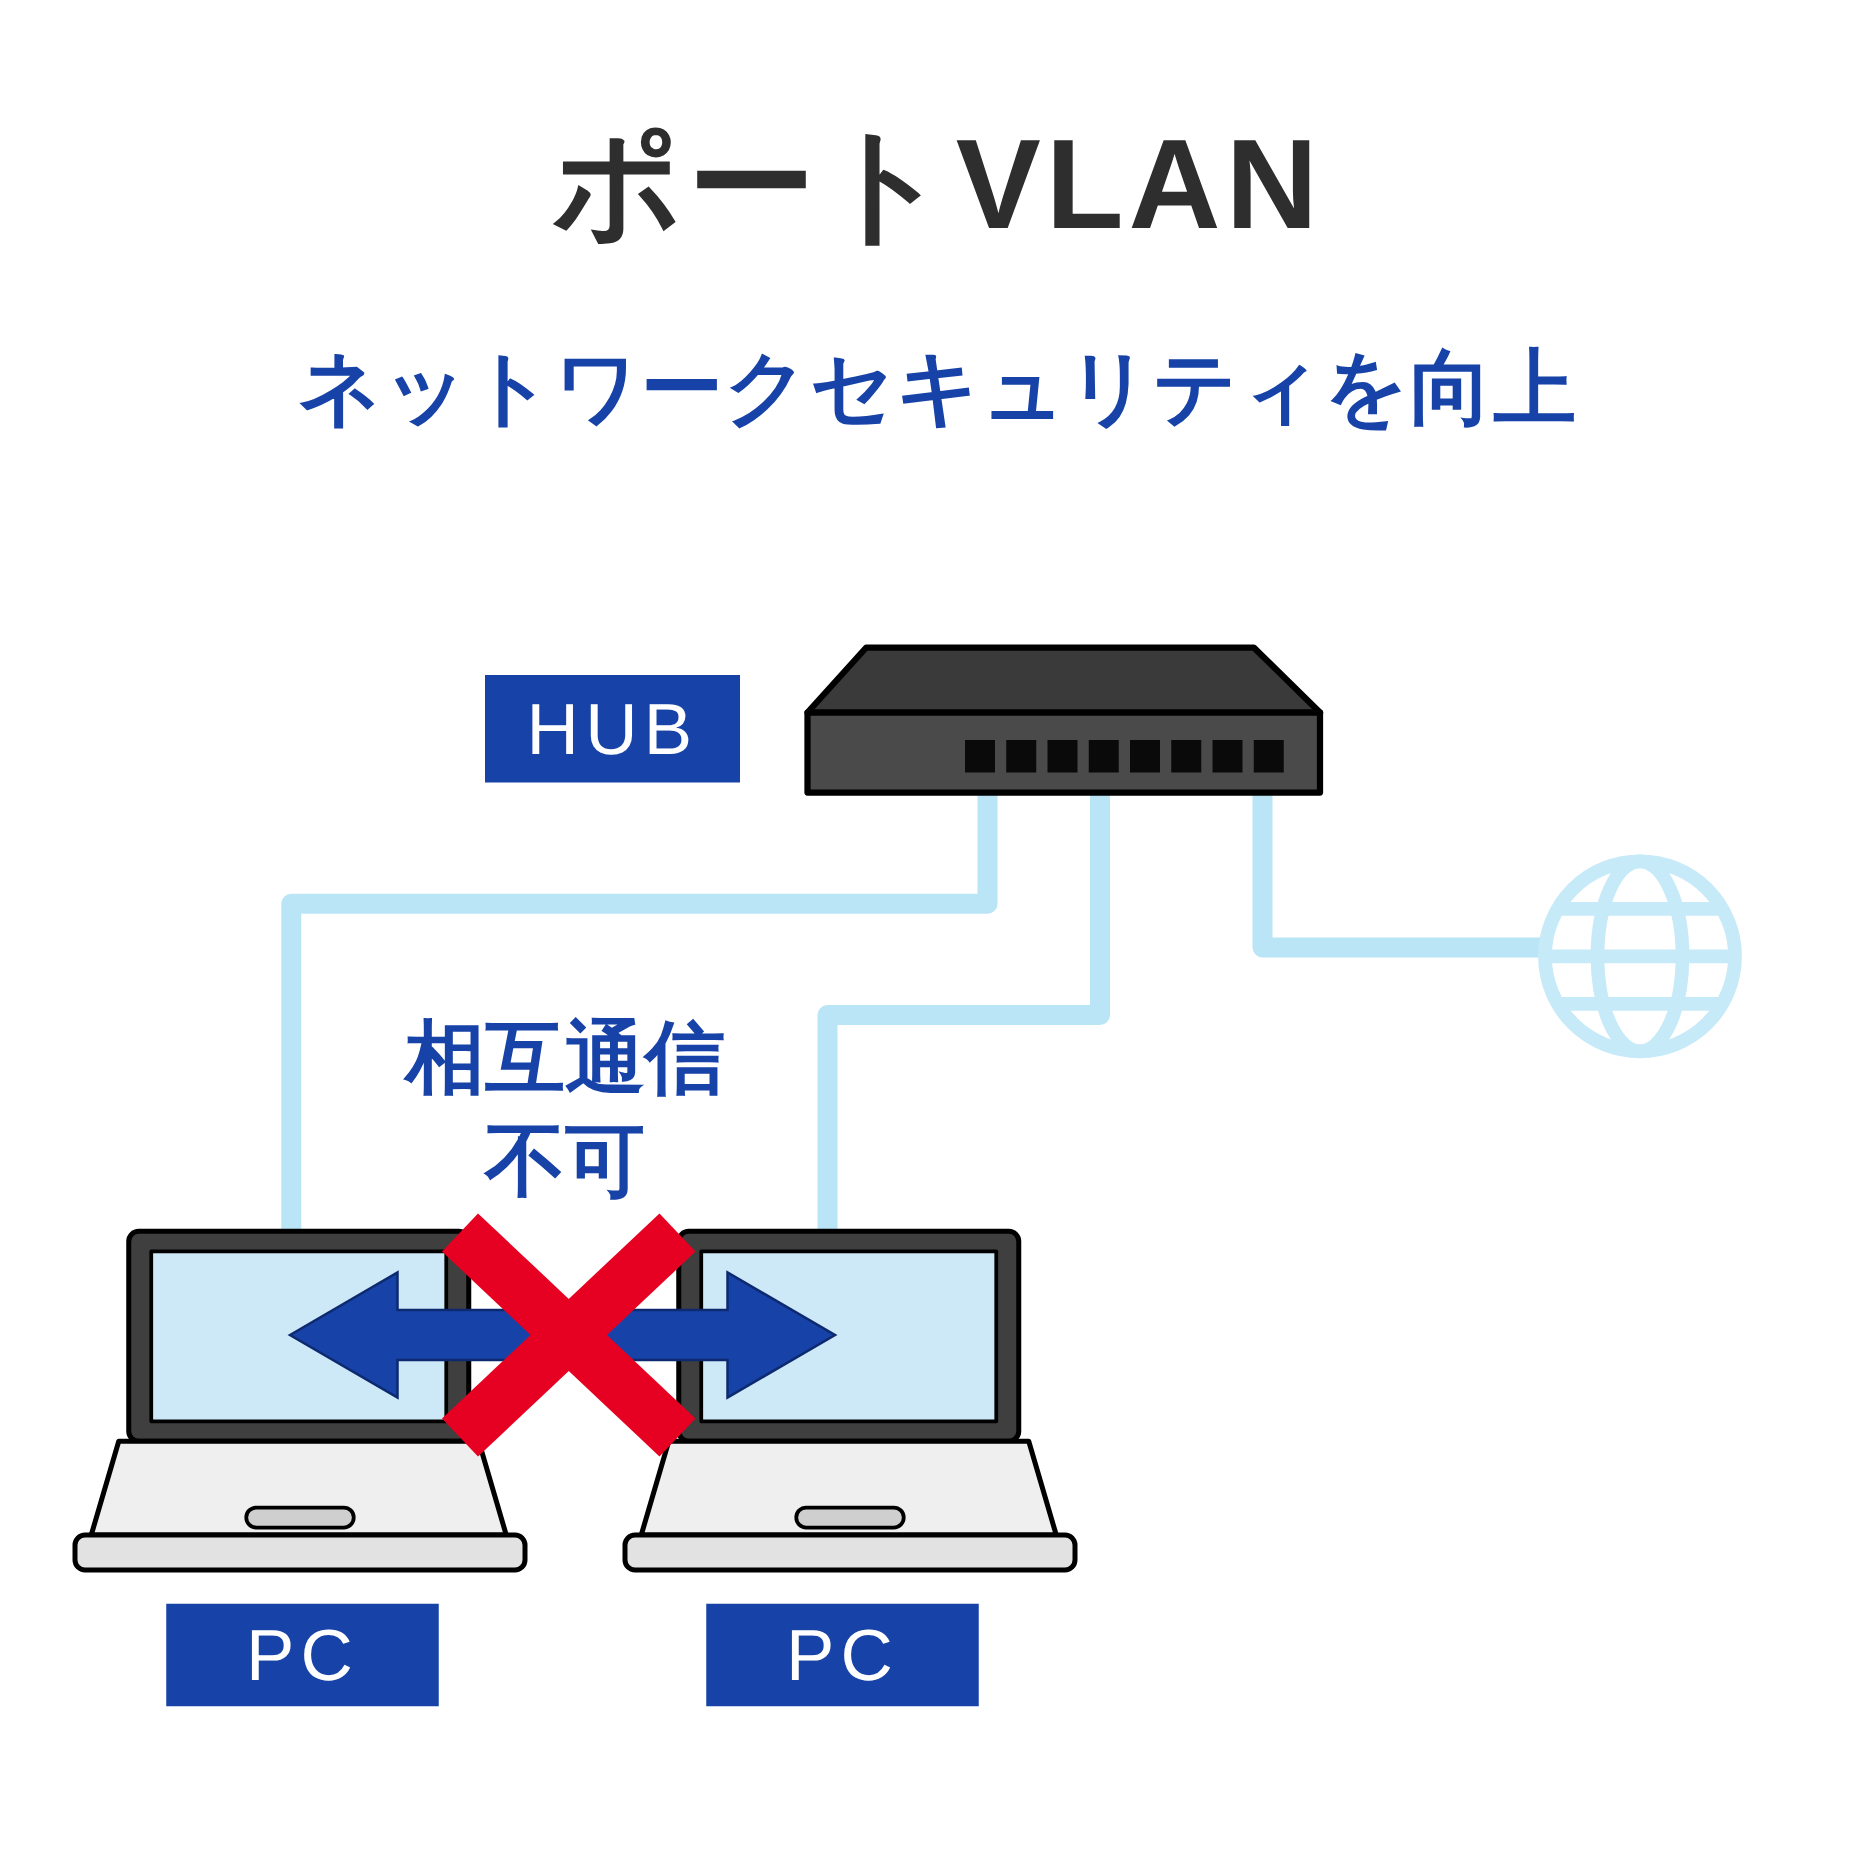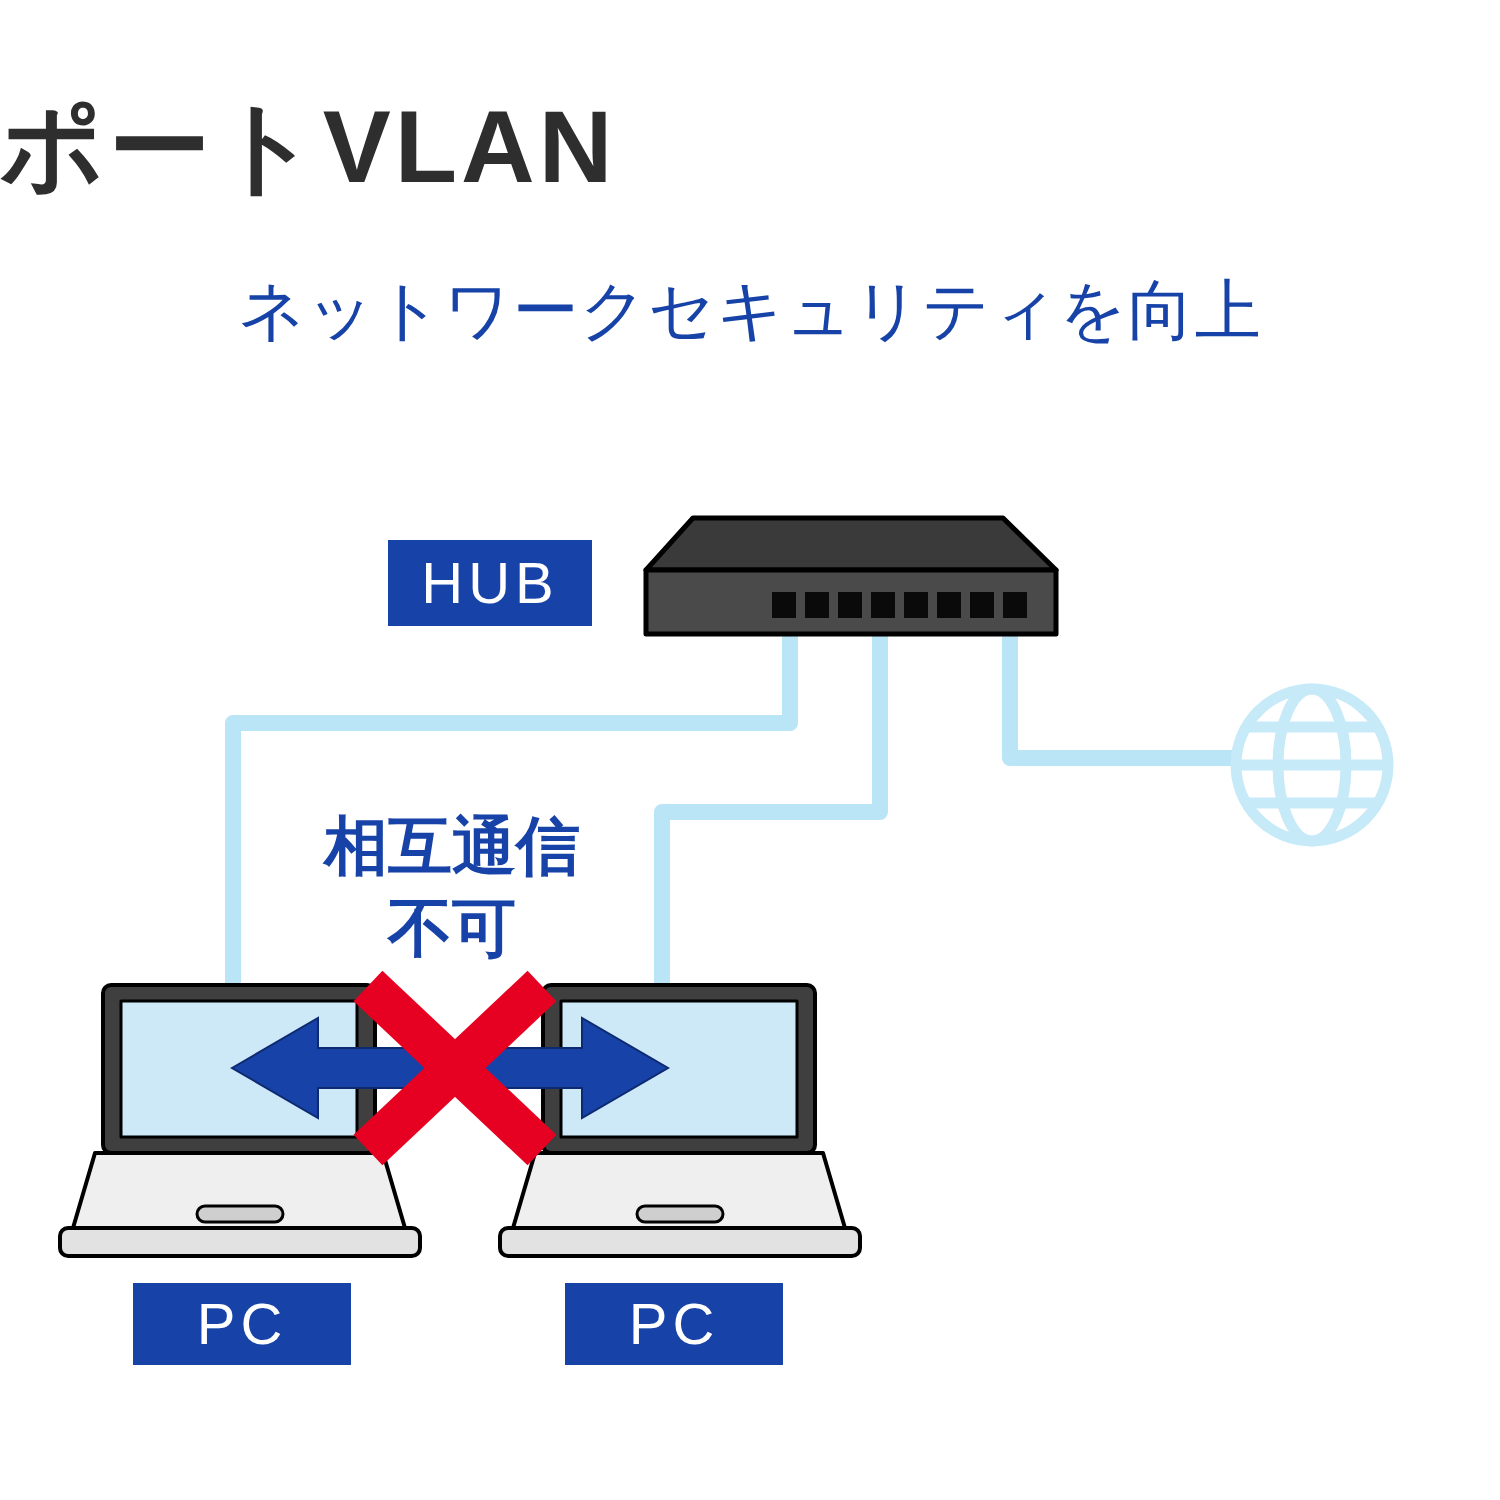--- a/index.html
+++ b/index.html
@@ -2,26 +2,26 @@
 <html><head>
 <meta charset="utf-8">
 <style>
   html,body{margin:0;padding:0;}
   body{
     width:1500px;height:1500px;background:#ffffff;position:relative;
     font-family:"Liberation Sans",sans-serif;overflow:hidden;
   }
   .page{position:absolute;inset:0;width:1500px;height:1500px;}
   .title{
-    position:absolute;top:80px;left:0;width:100%;
+    position:absolute;top:80px;left:0;width:100%;text-align:center;
     font-size:102px;font-weight:bold;color:#2e2e2e;letter-spacing:4px;
   }
   .subtitle{
     position:absolute;top:266px;left:0;width:100%;text-align:center;
-    font-size:66px;font-weight:normal;color:#1743a8;letter-spacing:1px;
+    font-size:66px;font-weight:bold;color:#1743a8;letter-spacing:1px;
   }
   svg{position:absolute;top:0;left:0;}
   .label-text{
     font-family:"Liberation Sans",sans-serif;font-size:58px;fill:#ffffff;
     letter-spacing:5px;
   }
   .annot-text{
     font-family:"Liberation Sans",sans-serif;font-size:64px;font-weight:bold;
   }
 </style>

